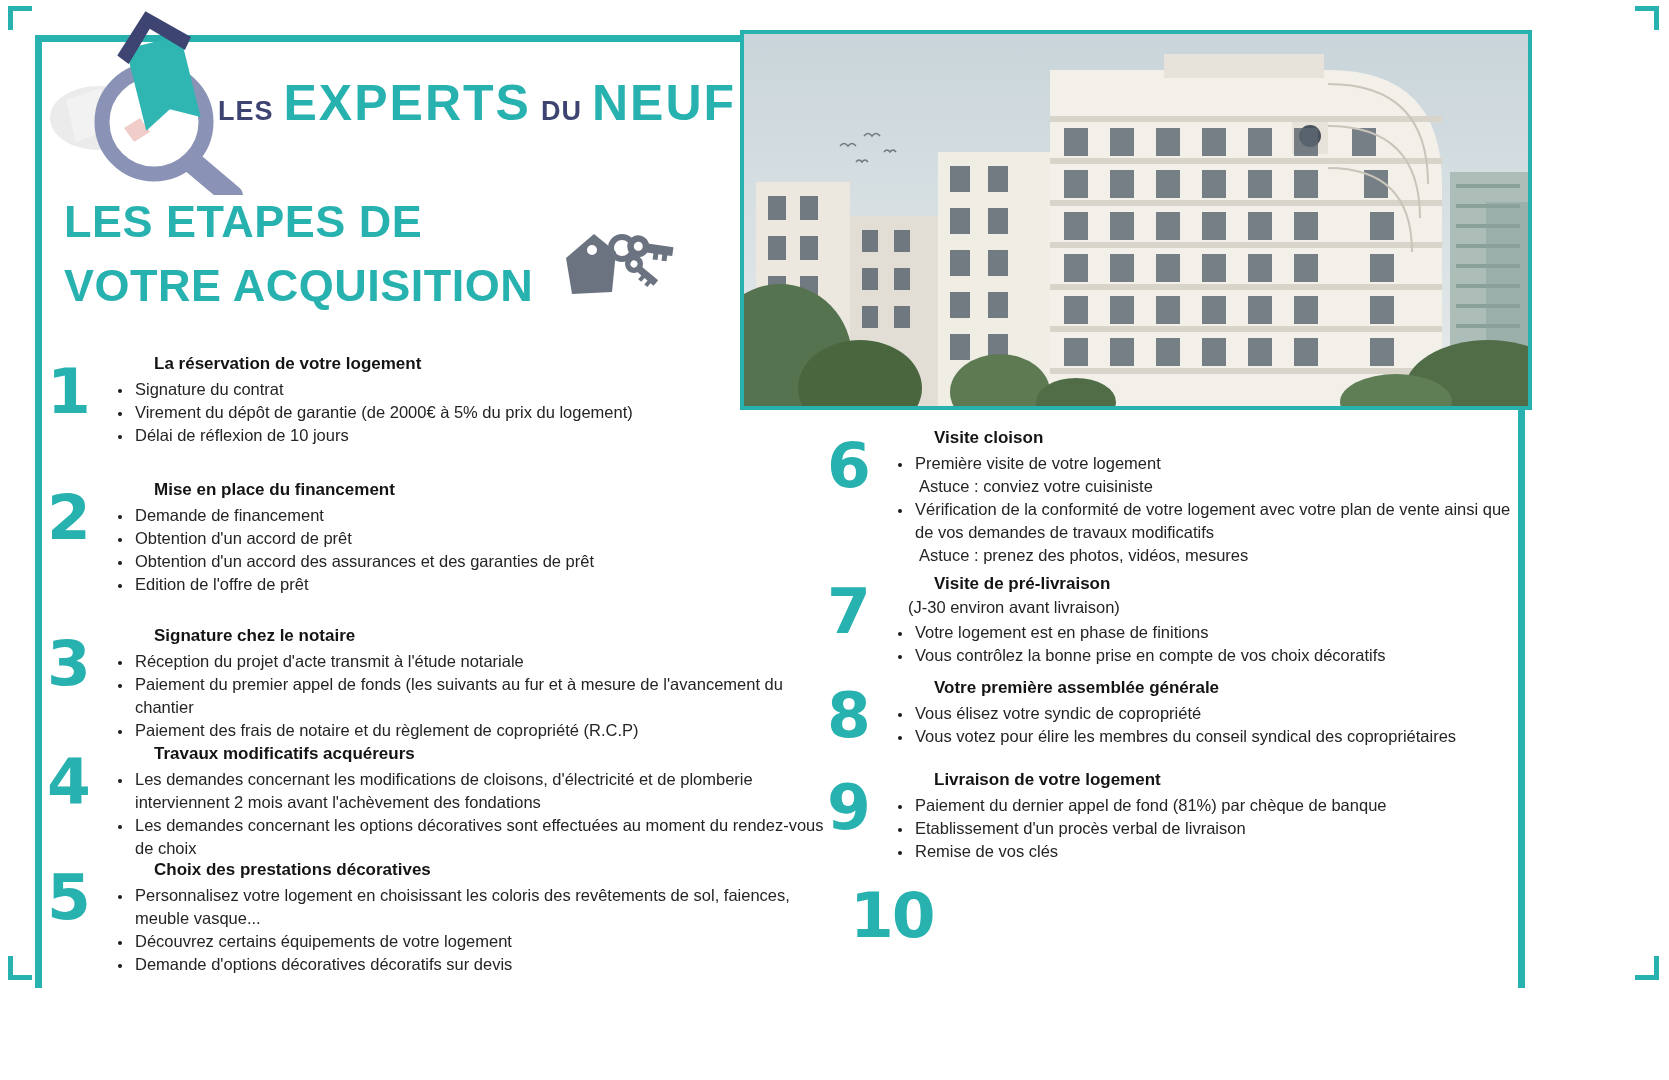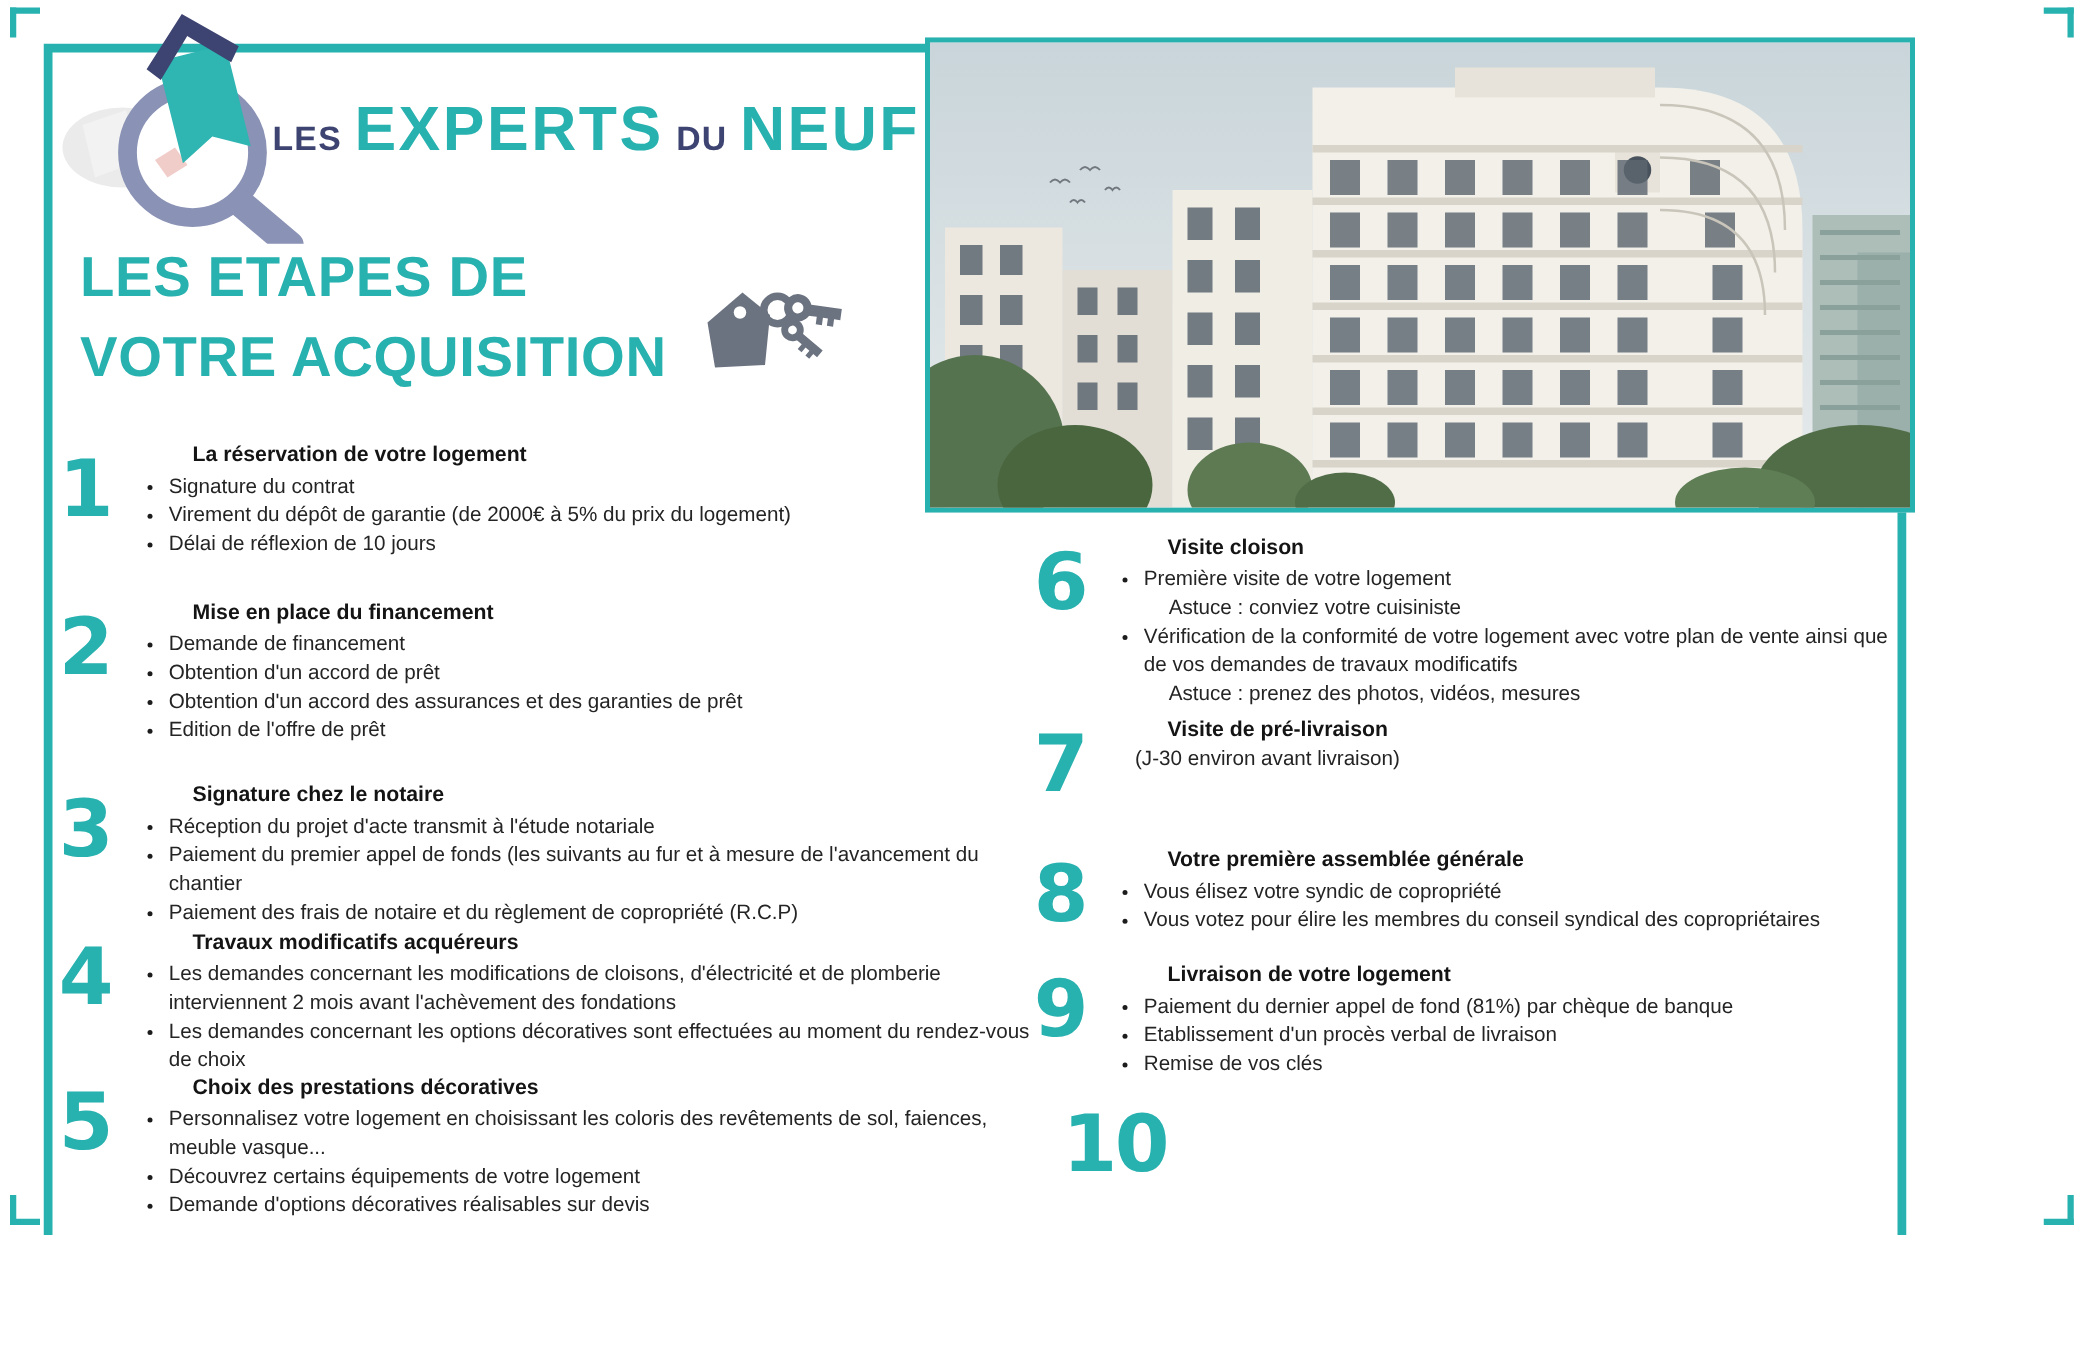--- a/index.html
+++ b/index.html
@@ -44,21 +44,21 @@
   .step{position:absolute;display:flex;align-items:flex-start;z-index:1;}
   .num{flex:0 0 auto;color:var(--teal);font-family:"DejaVu Sans",sans-serif;
        font-weight:800;font-size:63px;line-height:0.95;margin-top:10px;text-align:center;}
   .num.w1{width:58px;margin-right:8px;}
   .num.w2{width:76px;margin-right:8px;letter-spacing:-2px;margin-left:44px;}
   .content{flex:1 1 auto;font-size:16.5px;line-height:1.4;}
   .step-title{font-weight:700;color:#141414;font-size:17px;margin-left:48px;}
   .content ul{margin:2px 0 0 0;padding-left:27px;list-style:disc;}
   .content li{padding-left:2px;}
   .content li::marker{color:#1c1c1c;font-size:14px;}
-  .sub-note{margin-left:20px;}
+  .sub-note{margin-left:4px;}
   .intro-line,.plain-line{margin-left:22px;}
 </style>
 </head>
 <body>
 
 <div class="page">
 
   <div class="frame"></div>
   <div class="corner tl"></div>
   <div class="corner tr"></div>
@@ -281,21 +281,21 @@
     </div>
   </div>
 
   <div class="step" style="top:858px;left:40px;width:760px;">
     <div class="num w1">5</div>
     <div class="content">
       <div class="step-title">Choix des prestations décoratives</div>
       <ul>
         <li><span>Personnalisez votre logement en choisissant les coloris des revêtements de sol, faiences, meuble vasque...</span></li>
         <li><span>Découvrez certains équipements de votre logement</span></li>
-        <li><span>Demande d'options décoratives réalisables sur devis</span></li>
+        <li><span>Demande d'options décoratives décoratifs sur devis</span></li>
       </ul>
     </div>
   </div>
 
   <div class="step" style="top:426px;left:820px;width:700px;">
     <div class="num w1">6</div>
     <div class="content">
       <div class="step-title">Visite cloison</div>
       <ul>
         <li>
@@ -308,20 +308,24 @@
         </li>
       </ul>
     </div>
   </div>
 
   <div class="step" style="top:572px;left:820px;width:680px;">
     <div class="num w1">7</div>
     <div class="content">
       <div class="step-title">Visite de pré-livraison</div>
       <div class="intro-line">(J-30 environ avant livraison)</div>
+      <ul>
+        <li><span>Votre logement est en phase de finitions</span></li>
+        <li><span>Vous contrôlez la bonne prise en compte de vos choix décoratifs</span></li>
+      </ul>
     </div>
   </div>
 
   <div class="step" style="top:676px;left:820px;width:680px;">
     <div class="num w1">8</div>
     <div class="content">
       <div class="step-title">Votre première assemblée générale</div>
       <ul>
         <li><span>Vous élisez votre syndic de copropriété</span></li>
         <li><span>Vous votez pour élire les membres du conseil syndical des copropriétaires</span></li>

